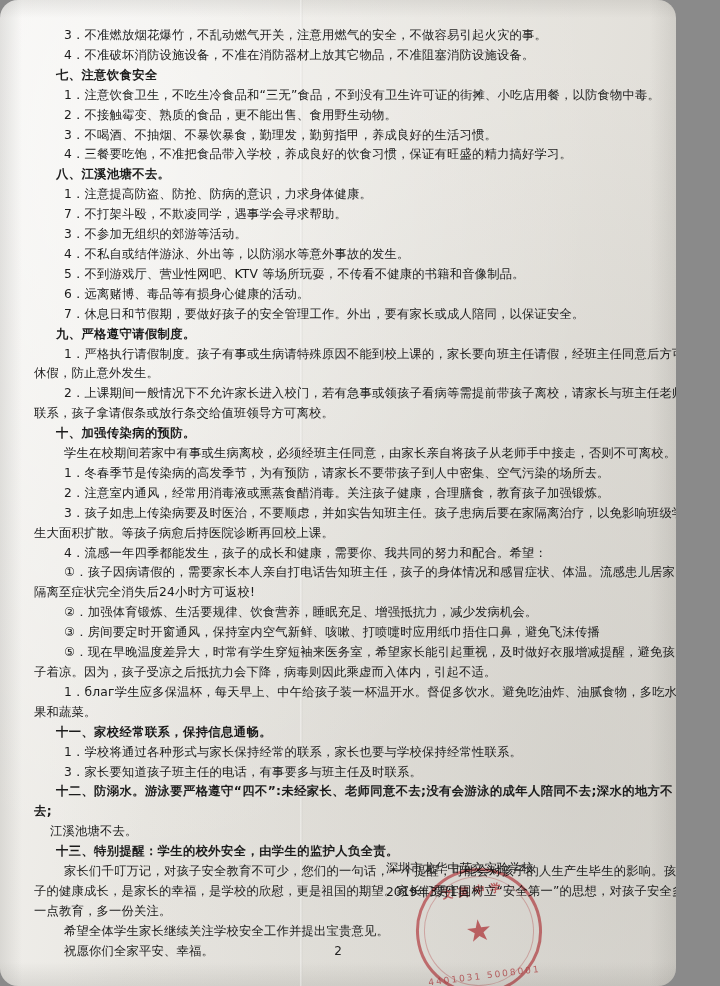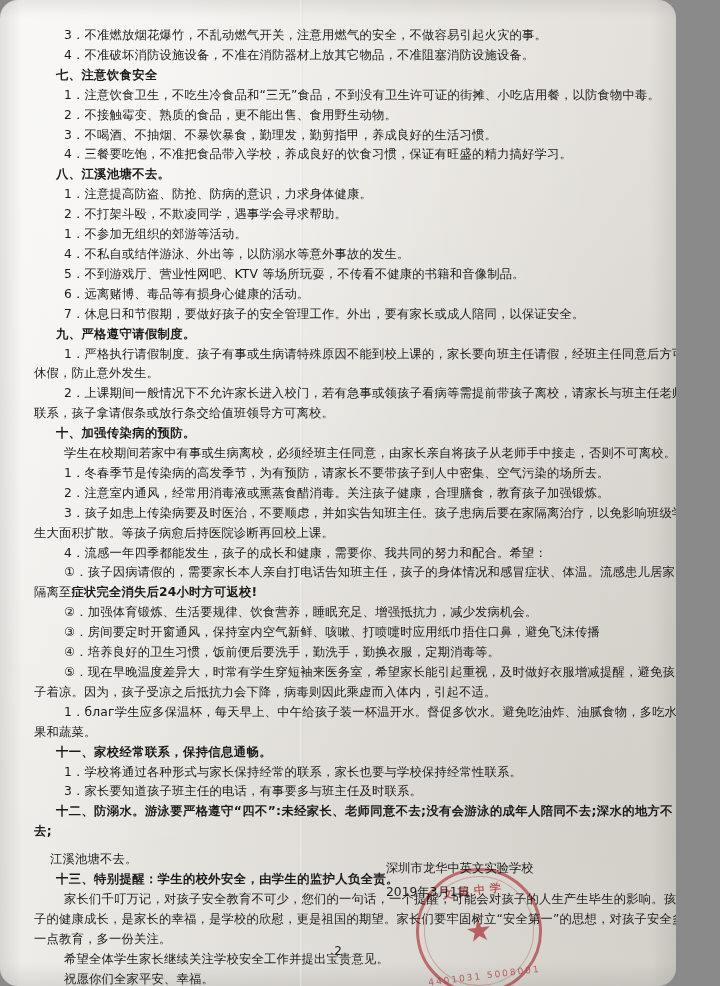--- a/index.html
+++ b/index.html
@@ -43,28 +43,28 @@
     color: #1b1b1b;
     font-family: "DejaVu Sans", sans-serif;
     font-size: 12.3px;
     line-height: 1.62;
     letter-spacing: 0.2px;
   }
   .line {
     white-space: pre-wrap;
     word-break: break-all;
   }
-  .indent1 { text-indent: 16px; margin-top: 8px; }
+  .indent1 { text-indent: 16px; }
   .indent2 { text-indent: 30px; }
   .heading {
     font-weight: bold;
     text-indent: 22px;
     letter-spacing: 0.4px;
   }
-  .bold { font-weight: bold; }
+  .bold { font-weight: normal; }
   .sig-block {
     position: absolute;
     right: 40px;
     bottom: 82px;
     width: 250px;
     text-align: left;
     font-size: 12.3px;
     line-height: 1.9;
     color: #1b1b1b;
   }
@@ -145,39 +145,38 @@
   <div class="content" id="doc-body">
       <div class="line indent2">3．不准燃放烟花爆竹，不乱动燃气开关，注意用燃气的安全，不做容易引起火灾的事。</div>
       <div class="line indent2">4．不准破坏消防设施设备，不准在消防器材上放其它物品，不准阻塞消防设施设备。</div>
       <div class="line heading">七、注意饮食安全</div>
       <div class="line indent2">1．注意饮食卫生，不吃生冷食品和“三无”食品，不到没有卫生许可证的街摊、小吃店用餐，以防食物中毒。</div>
       <div class="line indent2">2．不接触霉变、熟质的食品，更不能出售、食用野生动物。</div>
       <div class="line indent2">3．不喝酒、不抽烟、不暴饮暴食，勤理发，勤剪指甲，养成良好的生活习惯。</div>
       <div class="line indent2">4．三餐要吃饱，不准把食品带入学校，养成良好的饮食习惯，保证有旺盛的精力搞好学习。</div>
       <div class="line heading">八、江溪池塘不去。</div>
       <div class="line indent2">1．注意提高防盗、防抢、防病的意识，力求身体健康。</div>
-      <div class="line indent2">2．不打架斗殴，不欺凌同学，遇事学会寻求帮助。</div>
-      <div class="line indent2">1．不参加无组织的郊游等活动。</div>
+      <div class="line indent2">7．不打架斗殴，不欺凌同学，遇事学会寻求帮助。</div>
+      <div class="line indent2">3．不参加无组织的郊游等活动。</div>
       <div class="line indent2">4．不私自或结伴游泳、外出等，以防溺水等意外事故的发生。</div>
       <div class="line indent2">5．不到游戏厅、营业性网吧、KTV 等场所玩耍，不传看不健康的书籍和音像制品。</div>
       <div class="line indent2">6．远离赌博、毒品等有损身心健康的活动。</div>
       <div class="line indent2">7．休息日和节假期，要做好孩子的安全管理工作。外出，要有家长或成人陪同，以保证安全。</div>
       <div class="line heading">九、严格遵守请假制度。</div>
       <div class="line indent2">1．严格执行请假制度。孩子有事或生病请特殊原因不能到校上课的，家长要向班主任请假，经班主任同意后方可休假，防止意外发生。</div>
       <div class="line indent2">2．上课期间一般情况下不允许家长进入校门，若有急事或领孩子看病等需提前带孩子离校，请家长与班主任老师联系，孩子拿请假条或放行条交给值班领导方可离校。</div>
       <div class="line heading">十、加强传染病的预防。</div>
       <div class="line indent2">学生在校期间若家中有事或生病离校，必须经班主任同意，由家长亲自将孩子从老师手中接走，否则不可离校。</div>
       <div class="line indent2">1．冬春季节是传染病的高发季节，为有预防，请家长不要带孩子到人中密集、空气污染的场所去。</div>
       <div class="line indent2">2．注意室内通风，经常用消毒液或熏蒸食醋消毒。关注孩子健康，合理膳食，教育孩子加强锻炼。</div>
       <div class="line indent2">3．孩子如患上传染病要及时医治，不要顺虑，并如实告知班主任。孩子患病后要在家隔离治疗，以免影响班级学生大面积扩散。等孩子病愈后持医院诊断再回校上课。</div>
       <div class="line indent2">4．流感一年四季都能发生，孩子的成长和健康，需要你、我共同的努力和配合。希望：</div>
       <div class="line indent2 mixed-bold">①．孩子因病请假的，需要家长本人亲自打电话告知班主任，孩子的身体情况和感冒症状、体温。流感患儿居家隔离至<span class="bold">症状完全消失后24小时方可返校!</span></div>
       <div class="line indent2">②．加强体育锻炼、生活要规律、饮食营养，睡眠充足、增强抵抗力，减少发病机会。</div>
       <div class="line indent2">③．房间要定时开窗通风，保持室内空气新鲜、咳嗽、打喷嚏时应用纸巾捂住口鼻，避免飞沫传播</div>
-      <div class="line indent2">④．培养良好的卫生习惯，饭前便后要洗手，勤洗手，勤换衣服，定期消毒等。</div>
       <div class="line indent2">⑤．现在早晚温度差异大，时常有学生穿短袖来医务室，希望家长能引起重视，及时做好衣服增减提醒，避免孩子着凉。因为，孩子受凉之后抵抗力会下降，病毒则因此乘虚而入体内，引起不适。</div>
       <div class="line indent2">1．благ学生应多保温杯，每天早上、中午给孩子装一杯温开水。督促多饮水。避免吃油炸、油腻食物，多吃水果和蔬菜。</div>
       <div class="line heading">十一、家校经常联系，保持信息通畅。</div>
       <div class="line indent2">1．学校将通过各种形式与家长保持经常的联系，家长也要与学校保持经常性联系。</div>
       <div class="line indent2">3．家长要知道孩子班主任的电话，有事要多与班主任及时联系。</div>
       <div class="line heading">十二、防溺水。游泳要严格遵守“四不”:未经家长、老师同意不去;没有会游泳的成年人陪同不去;深水的地方不去;</div>
       <div class="line indent1">江溪池塘不去。</div>
       <div class="line heading">十三、特别提醒：学生的校外安全，由学生的监护人负全责。</div>
       <div class="line indent2">家长们千叮万记，对孩子安全教育不可少，您们的一句话，一个提醒，可能会对孩子的人生产生毕生的影响。孩子的健康成长，是家长的幸福，是学校的欣慰，更是祖国的期望。家长们要牢固树立“安全第一”的思想，对孩子安全多一点教育，多一份关注。</div>
       <div class="line indent2">希望全体学生家长继续关注学校安全工作并提出宝贵意见。</div>

